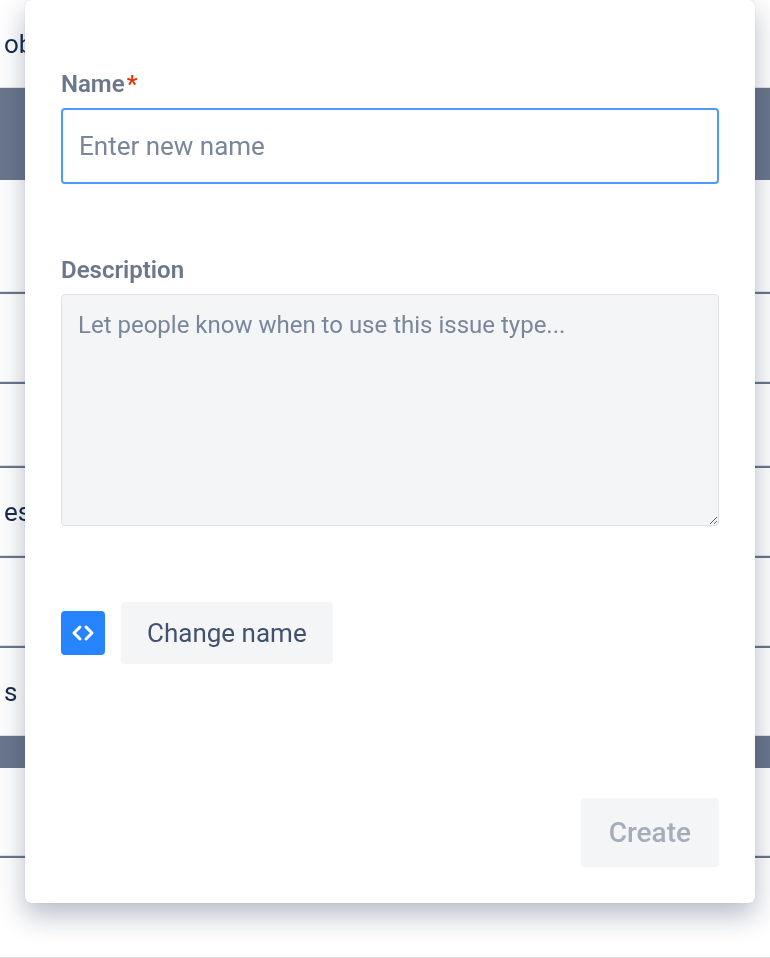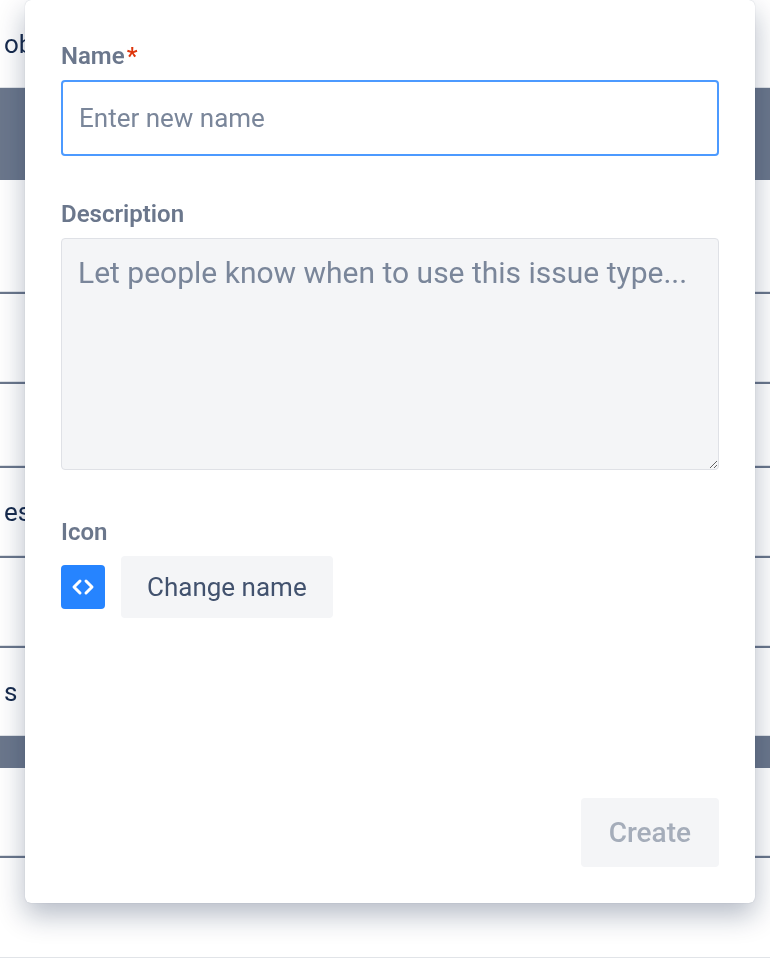--- a/index.html
+++ b/index.html
@@ -48,20 +48,21 @@
     .modal-title {
       color: #172b4d;
       font-size: 40px;
       font-weight: 600;
       letter-spacing: -0.5px;
       margin-bottom: 86px;
     }
 
     .field-group {
       margin-bottom: 44px;
+      margin-top: 28px;
     }
 
     .field-label {
       color: #6b778c;
       font-size: 24px;
       font-weight: 600;
       display: block;
       margin-bottom: 10px;
     }
 
@@ -86,21 +87,21 @@
     .text-input::placeholder {
       color: #7a869a;
     }
 
     .textarea-input {
       width: 100%;
       height: 232px;
       border: 1px solid #dfe1e6;
       border-radius: 4px;
       background: #f4f5f7;
-      font-size: 30px;
+      font-size: 24px;
       padding: 16px 16px;
       color: #4d7c0f;
       outline: none;
       font-family: inherit;
       resize: both;
     }
 
     .textarea-input::placeholder {
       color: #7a869a;
     }
@@ -193,21 +194,20 @@
     </label>
     <input class="text-input" type="text" placeholder="Enter new name" style="">
   </div>
 
   <div class="field-group">
     <label class="field-label">Description</label>
     <textarea class="textarea-input" placeholder="Let people know when to use this issue type..." style=""></textarea>
   </div>
 
   <div class="field-group" style="margin-bottom:0;">
-    <label class="field-label">Icon</label>
     <div class="icon-row">
       <div class="icon-box">
         <svg width="24" height="24" viewBox="0 0 24 24" fill="none">
           <path d="M9 6 L3 12 L9 18" stroke="#ffffff" stroke-width="3" stroke-linecap="round" stroke-linejoin="round" fill="none"></path>
           <path d="M15 6 L21 12 L15 18" stroke="#ffffff" stroke-width="3" stroke-linecap="round" stroke-linejoin="round" fill="none"></path>
         </svg>
       </div>
       <button class="change-icon-btn">Change name</button>
     </div>
   </div>

